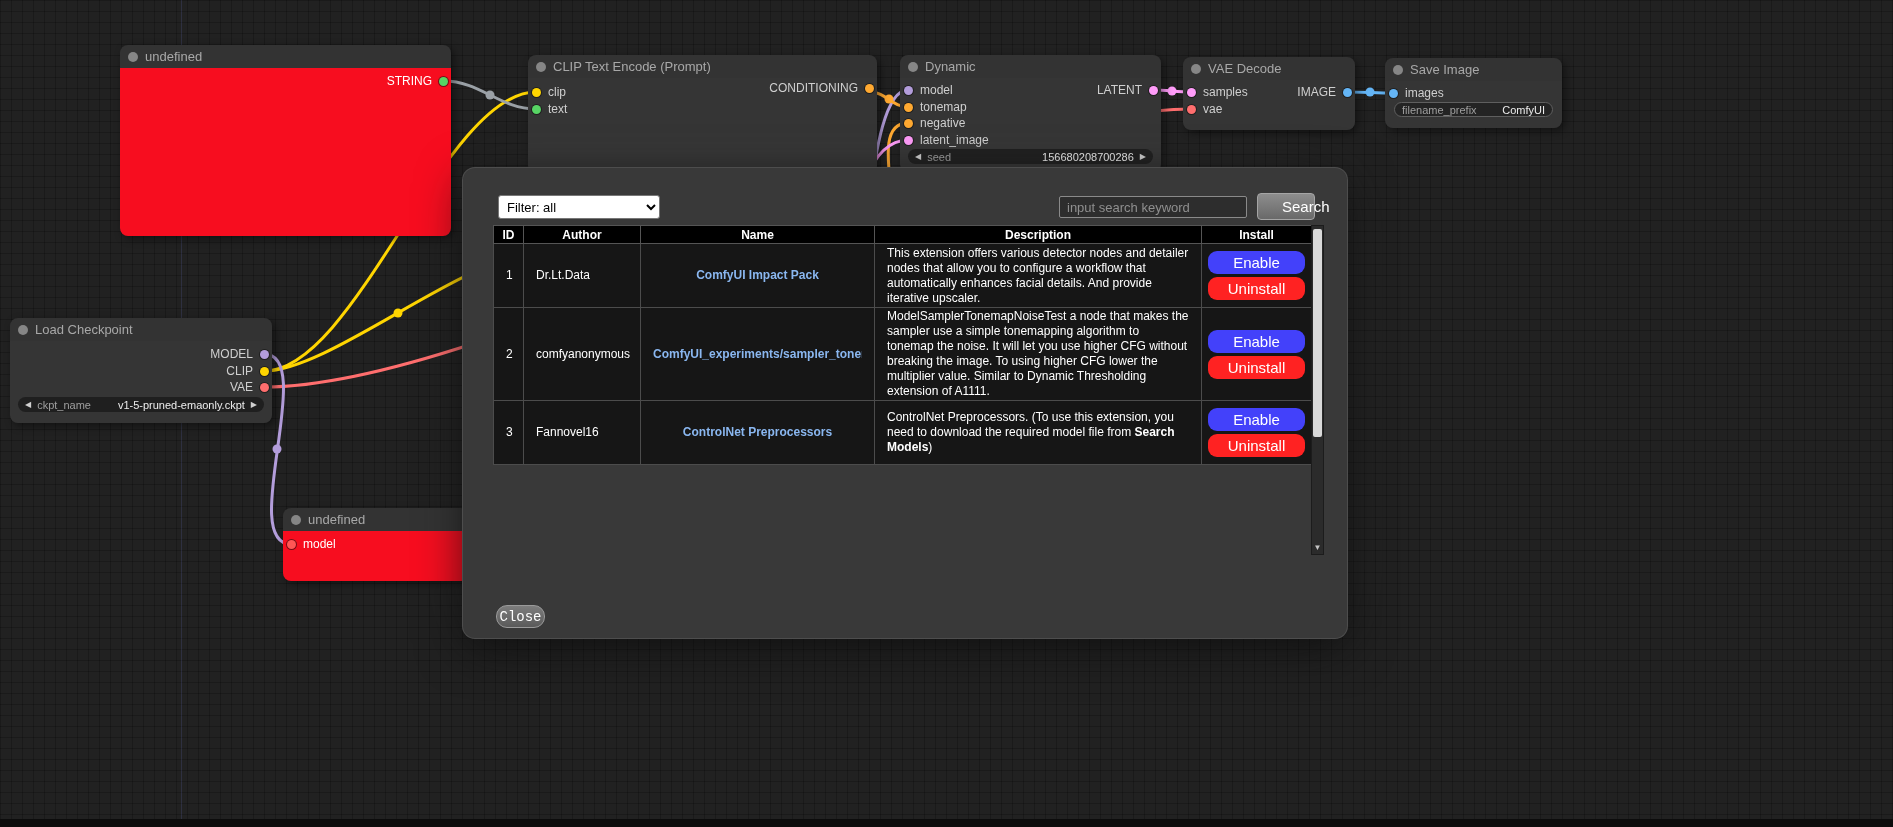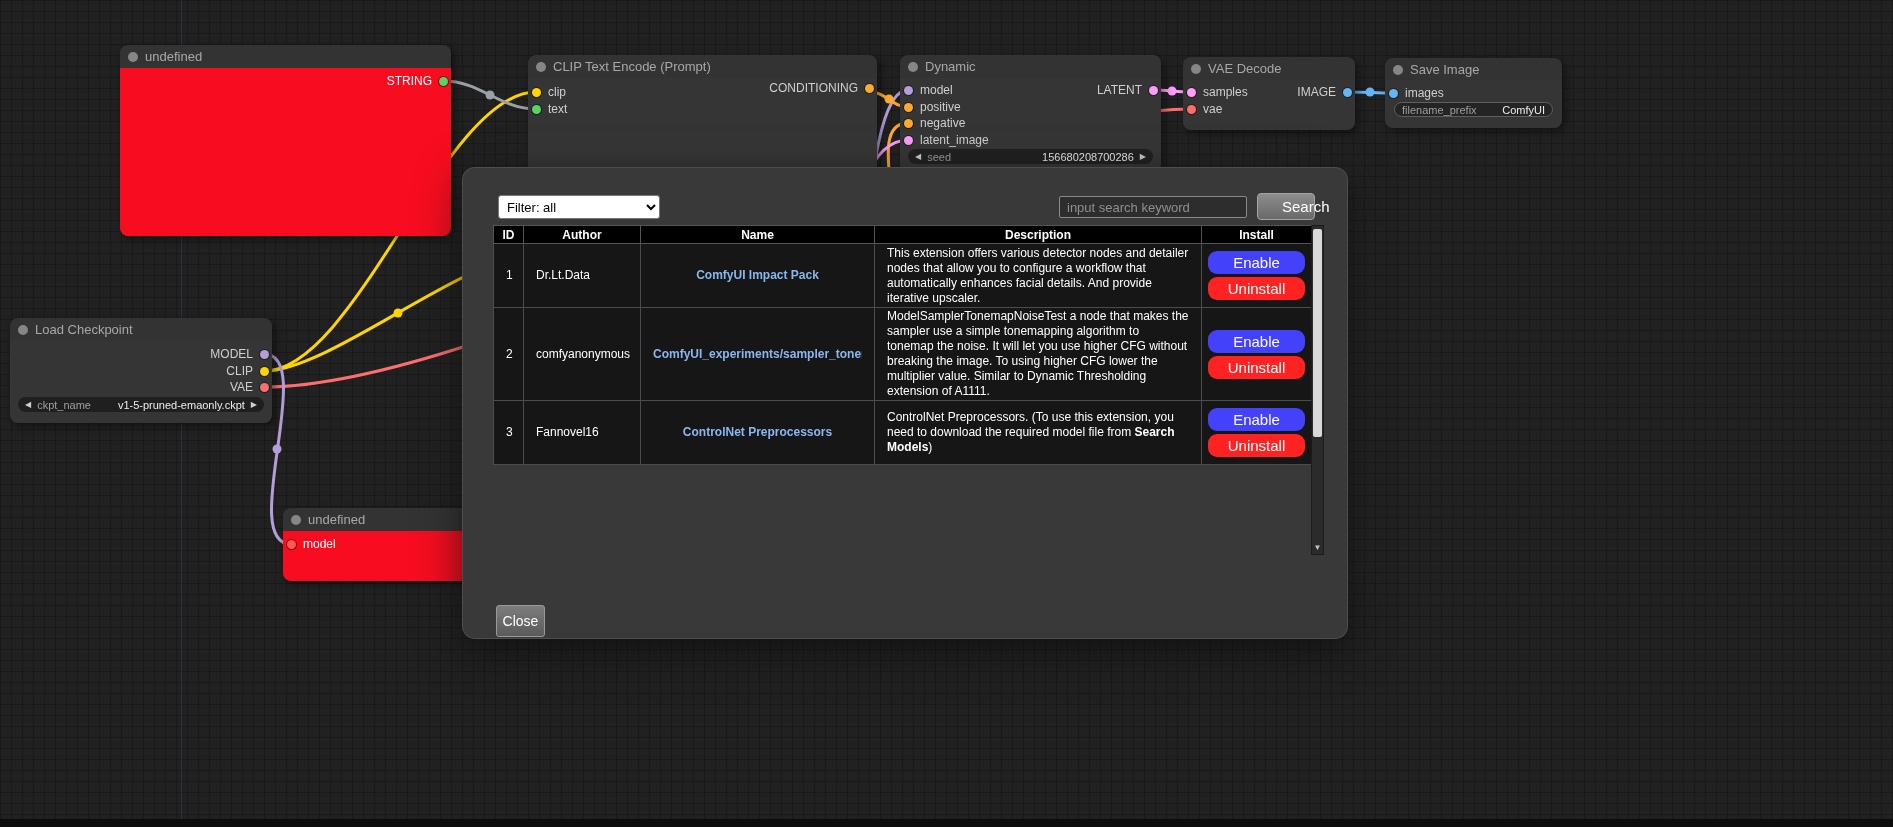--- a/index.html
+++ b/index.html
@@ -55,22 +55,22 @@
   td.c-id{text-align:center;}
   td.c-name a{color:#8ab7f0;font-weight:bold;text-decoration:none;white-space:nowrap;display:block;overflow:hidden;cursor:pointer;text-align:center;}
   td.c-install{text-align:center;padding:4px 0;}
   .btn{display:block;margin:3px auto;width:97px;height:23px;border:none;border-radius:9px;color:#fff;font-size:15px;
     font-family:"Liberation Sans",sans-serif;cursor:pointer;}
   .btn.enable{background:#4341fa;}
   .btn.uninstall{background:#ff2222;}
   .scrollbar{position:absolute;left:818px;top:0;width:13px;height:330px;background:#2b2b2b;border:1px solid #1c1c1c;}
   .scroll-thumb{position:absolute;left:1px;top:3px;width:9px;height:208px;background:#d9d9d9;border-radius:2px;}
   .scroll-down{position:absolute;left:0;bottom:2px;width:100%;text-align:center;font-size:8px;color:#c5c5c5;}
-  .close-btn{position:absolute;left:33px;top:437px;width:49px;height:32px;background:linear-gradient(#7d7d7d,#5a5a5a);
-    border:1px solid #9a9a9a;border-radius:3px;color:#fff;font-size:14px;font-family:Liberation Sans, sans-serif;cursor:pointer;}
+  .close-btn{position:absolute;left:33px;top:437px;width:49px;height:23px;background:linear-gradient(#7d7d7d,#5a5a5a);
+    border:1px solid #9a9a9a;border-radius:11px;color:#fff;font-size:14px;font-family:Liberation Mono, monospace;cursor:pointer;}
 </style>
 </head>
 <body>
 
 <div id="stage">
   <div class="axis-v"></div>
 
   <svg id="wires" width="1893" height="827">
     <path d="M264 387 C495 387 958 109 1191 109" stroke="#ff6e6e"></path>
     <path d="M264 371 C330 371 465 255 533 255" stroke="#ffd500"></path>
@@ -131,21 +131,21 @@
       <span class="collapse-dot"></span>
       <span class="node-title">Dynamic</span>
     </div>
     <div class="node-body" style="height:94px;">
       <div class="slot in" style="top:5px;">
         <span class="dot purple"></span>
         <span class="slot-label">model</span>
       </div>
       <div class="slot in" style="top:22px;">
         <span class="dot orange"></span>
-        <span class="slot-label">positive</span>
+        <span class="slot-label">tonemap</span>
       </div>
       <div class="slot in" style="top:38px;">
         <span class="dot orange"></span>
         <span class="slot-label">negative</span>
       </div>
       <div class="slot in" style="top:55px;">
         <span class="dot pink"></span>
         <span class="slot-label">latent_image</span>
       </div>
       <div class="slot out" style="top:5px;">

